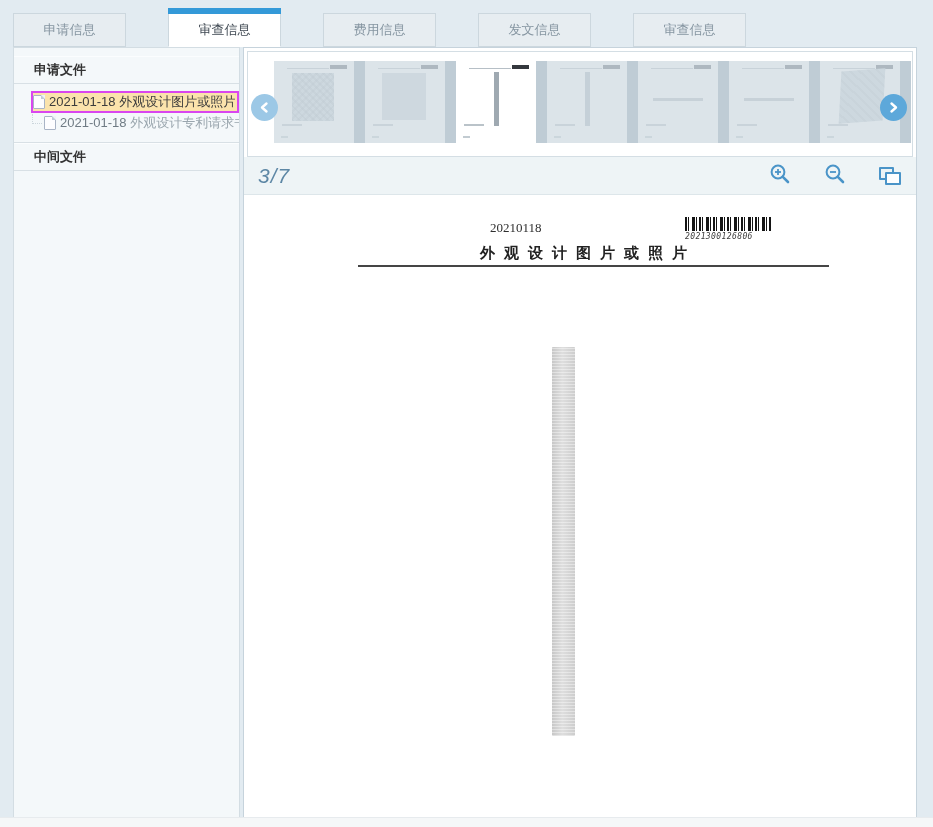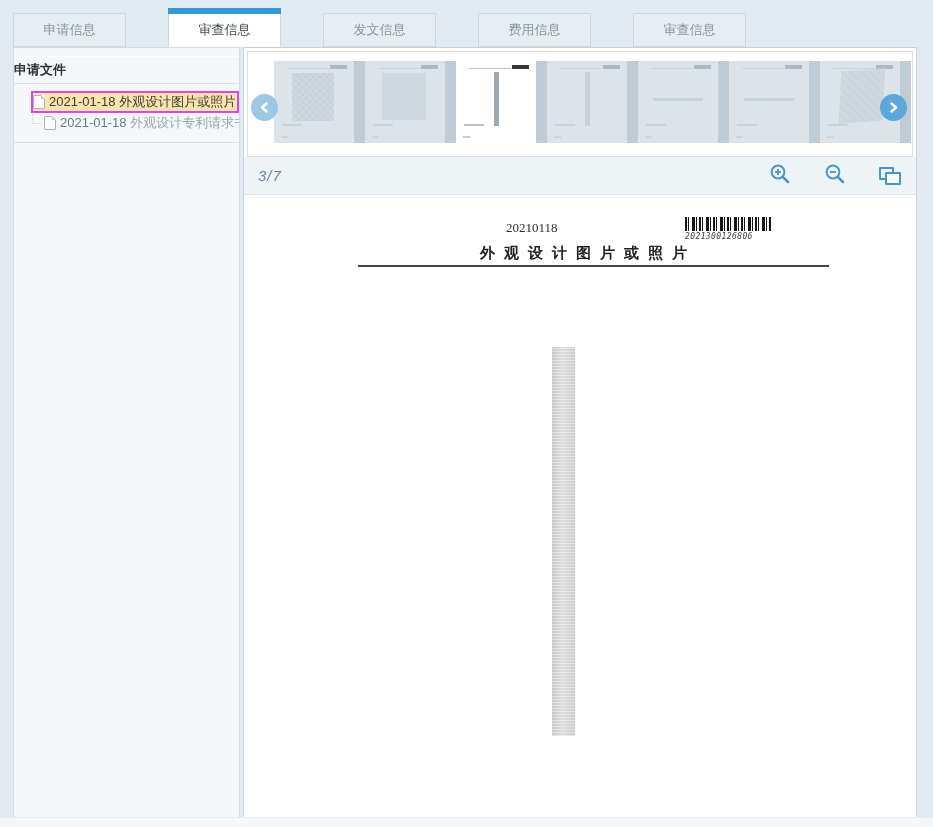--- a/index.html
+++ b/index.html
@@ -22,21 +22,21 @@
   .tab.active::before{
     content:'';position:absolute;top:-6px;left:-1px;right:-1px;height:6px;background:#3399d8;
   }
   
   .sidebar{
     position:absolute;left:13px;top:47px;width:227px;height:771px;
     background:#f4f8fa;border:1px solid #d3dde3;border-top:1px solid #d3dde3;
     box-sizing:border-box;padding-top:8px;overflow:hidden;
   }
   .side-header{
-    height:26px;line-height:26px;
+    height:26px;line-height:26px;padding-left:20px;
     font-size:13px;font-weight:bold;color:#333;
     border-bottom:1px solid #d8e0e5;border-top:1px solid #fbfdfe;
     cursor:pointer;background:#f4f8fa;
   }
   .side-list{padding:7px 0 9px 0;border-bottom:1px solid #d8e0e5;}
   .side-item{
     display:flex;align-items:center;height:20px;margin-left:18px;
     font-size:13px;color:#3c3c3c;white-space:nowrap;overflow:hidden;cursor:pointer;
   }
   .side-item .twig{width:9px;height:9px;flex:none;border-left:1px dotted #ccd6dc;border-bottom:1px dotted #ccd6dc;margin:-8px 2px 0 0;}
@@ -98,30 +98,30 @@
     display:flex;align-items:center;justify-content:center;cursor:pointer;z-index:5;
   }
   .nav-prev{left:3px;background:#9cc8e6;}
   .nav-next{right:5px;background:#5da8da;}
   .nav-btn svg{display:block;}
   
   .viewer-toolbar{
     flex:none;height:38px;background:#eef4f6;border-bottom:1px solid #dde6ea;
     display:flex;align-items:center;padding:0 14px;box-sizing:border-box;
   }
-  .page-indicator{font-size:15px;font-style:italic;color:#5d87a5;letter-spacing:1px;}
+  .page-indicator{font-size:21px;font-style:italic;color:#5d87a5;letter-spacing:1px;}
   .tool-icons{margin-left:auto;display:flex;align-items:center;gap:31px;}
   .tool-btn{cursor:pointer;display:flex;align-items:center;justify-content:center;width:24px;height:24px;}
   .pages-glyph{position:relative;width:22px;height:18px;}
   .pages-glyph .back,.pages-glyph .front{position:absolute;box-sizing:border-box;border:2px solid #4a94c8;background:#eef4f6;border-radius:1px;}
   .pages-glyph .back{left:0;top:0;width:15px;height:13px;}
   .pages-glyph .front{right:0;bottom:0;width:16px;height:13px;background:#fdfeff;}
   
   .doc-area{flex:1;position:relative;background:#fff;overflow:hidden;font-family:"Liberation Serif","DejaVu Serif",serif;}
-  .doc-date{position:absolute;left:262px;top:25px;font-size:13px;color:#2e2e2e;text-align:center;}
+  .doc-date{position:absolute;left:246px;top:25px;font-size:13px;color:#2e2e2e;text-align:center;}
   .doc-barcode{position:absolute;left:441px;top:22px;width:87px;font-style:italic;}
   .barcode-bars{
     height:14px;
     background:repeating-linear-gradient(90deg,#141414 0 2px,#fff 2px 3px,#141414 3px 4px,#fff 4px 7px,#141414 7px 10px,#fff 10px 11px,#141414 11px 12px,#fff 12px 14px);
   }
   .barcode-num{font-size:8px;color:#3c3c3c;letter-spacing:.4px;margin-top:1px;font-family:"DejaVu Sans Mono",monospace;}
   .doc-title{
     position:absolute;left:0;right:0;top:49px;text-align:center;
     font-size:15px;font-weight:bold;color:#222;letter-spacing:9px;padding-left:16px;
   }
@@ -137,39 +137,40 @@
     position:absolute;left:0;right:0;bottom:0;height:9px;
     background:#f5f7f8;border-top:1px solid #e7ebee;
   }
 </style>
 </head>
 <body>
 
 <div class="tab-bar">
     <div class="tab">申请信息</div>
     <div class="tab active">审查信息</div>
+    <div class="tab">费用信息</div>
     <div class="tab">发文信息</div>
-    <div class="tab">费用信息</div>
     <div class="tab">审查信息</div>
   </div>
 
 <div class="sidebar">
   <div>
       <div class="side-header">申请文件</div>
       <div class="side-list">
         <div class="side-item selected">
           <span class="doc-icon"></span>
           <span class="side-item-text"><span>2021-01-18 </span><span class="cn">外观设计图片或照片</span></span>
         </div>
         <div class="side-item muted">
           <span class="twig"></span>
           <span class="doc-icon"></span>
           <span class="side-item-text"><span>2021-01-18 </span><span class="cn">外观设计专利请求书</span></span>
         </div>
       </div>
+      <div class="side-header">中间文件</div>
     </div>
 </div>
 
 <div class="main-panel">
 
   <div class="strip-box">
     <div class="nav-btn nav-prev">
       <span>
         <svg width="13" height="13" viewBox="0 0 13 13">
             <polyline points="8.5,2.5 4,6.5 8.5,10.5" fill="none" stroke="#ffffff" stroke-width="2.4" stroke-linecap="round" stroke-linejoin="round"></polyline>

